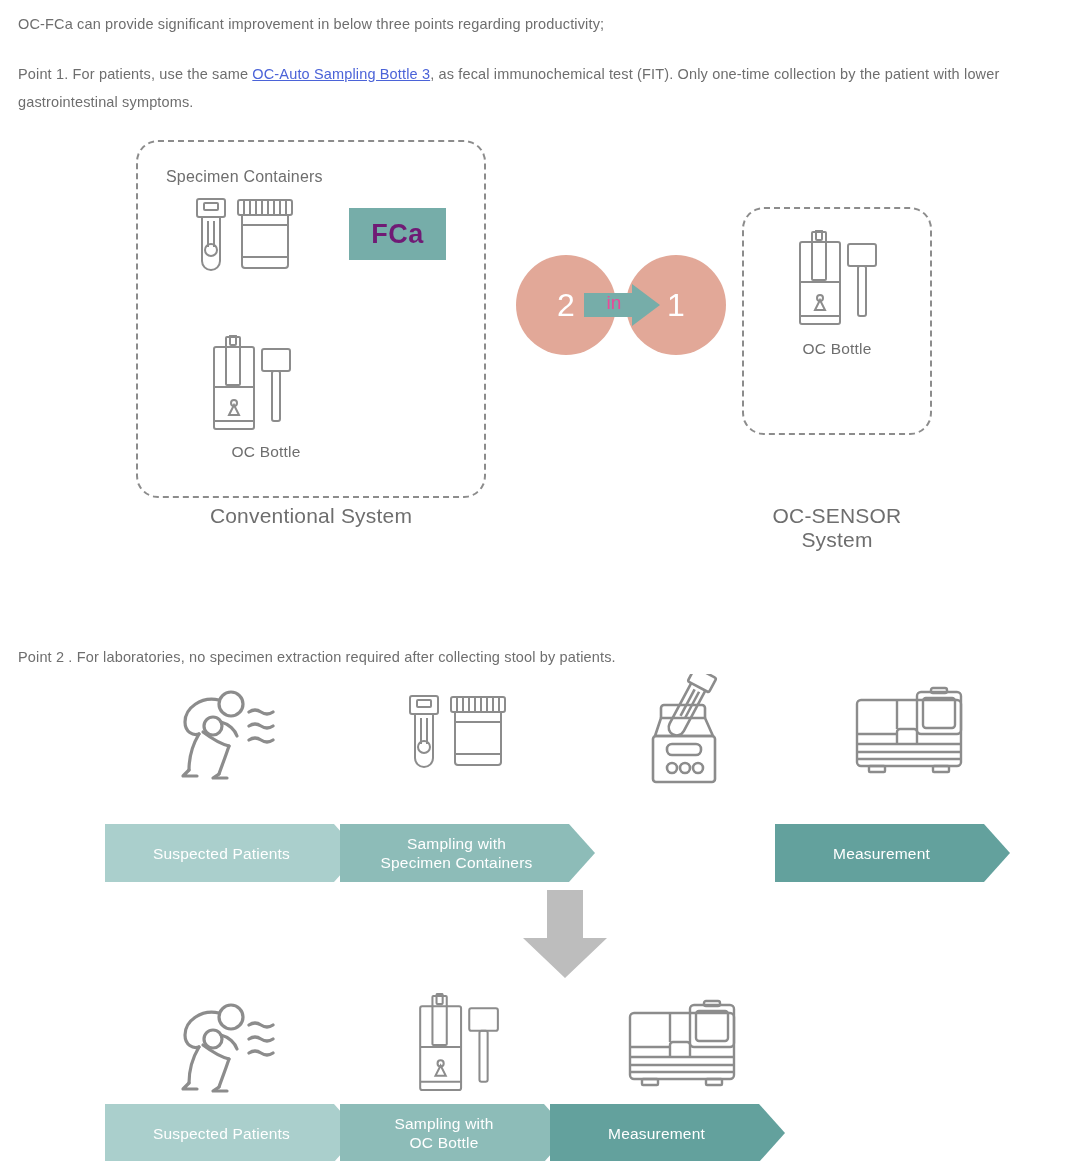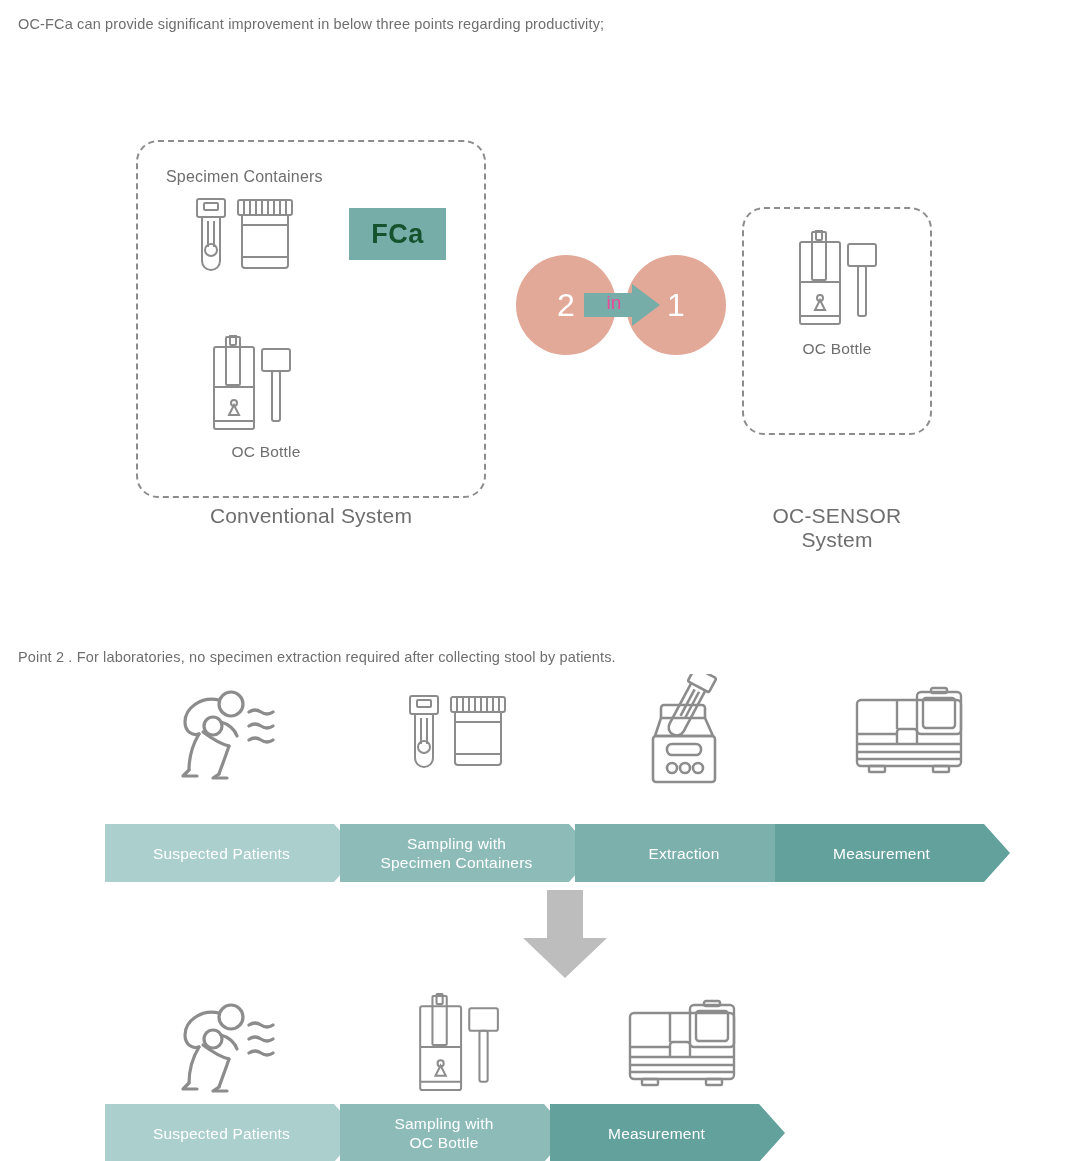--- a/index.html
+++ b/index.html
@@ -85,21 +85,21 @@
     color: #4e4e4e;
     letter-spacing: 0.1px;
   }
 
   
   .tag-box {
     position: absolute;
     display: flex;
     align-items: center;
     justify-content: center;
-    color: #14532d;
+    color: #701a75;
     font-size: 27px;
     font-weight: bold;
     letter-spacing: 0.5px;
   }
   #fca-tag { left: 349px; top: 83px; width: 97px; height: 52px; background: #76ada9; }
   #fit-tag { left: 349px; top: 244px; width: 97px; height: 52px; background: #e2a898; }
 
   
   #two-in-one { position: absolute; left: 516px; top: 130px; width: 210px; height: 100px; }
   .circle-2in1 {
@@ -167,20 +167,23 @@
 </style>
 </head>
 <body>
 
 <div class="page">
 
   <div class="para" id="intro-para">
     <span>OC-FCa can provide significant improvement in below three points regarding productivity;</span>
   </div>
 
+  <div class="para" id="point1-para">
+    <span>Point 1. For patients, use the same </span><a class="doc-link" href="#">OC-Auto Sampling Bottle 3</a><span>, as fecal immunochemical test (FIT). Only one-time collection by the patient with lower gastrointestinal symptoms.</span>
+  </div>
 
   <div id="figure1">
 
     <div class="dash-box" id="conventional-box"></div>
 
     <div class="box-caption" id="specimen-containers-label">Specimen Containers</div>
 
     <div style="position:absolute;left:190px;top:70px;width:110px;height:80px;">
       <svg class="svg-icon" width="110" height="80" viewBox="0 0 110 80" fill="none" stroke="#8c8c8c" stroke-width="2">
 
@@ -349,23 +352,20 @@
       </div>
     </div>
 
     <div class="chevron-row" id="chevron-row-1">
       <div class="chevron" style="left:105px;width:255px;background:#aacfcc;">
         <span>Suspected Patients</span>
       </div>
       <div class="chevron" style="left:340px;width:255px;background:#8dbcb8;">
         <span>Sampling with<br>Specimen Containers</span>
       </div>
-      <div class="chevron" style="left:575px;width:240px;background:#7bb0ac;">
-        <span>Extraction</span>
-      </div>
       <div class="chevron" style="left:775px;width:235px;background:#63a19d;">
         <span>Measurement</span>
       </div>
     </div>
 
     <div id="down-arrow-wrap">
       <svg width="92" height="88" viewBox="0 0 92 88">
         <path d="M28 0 L64 0 L64 48 L88 48 L46 88 L4 48 L28 48 Z" fill="#bdbdbd"></path>
       </svg>
     </div>

